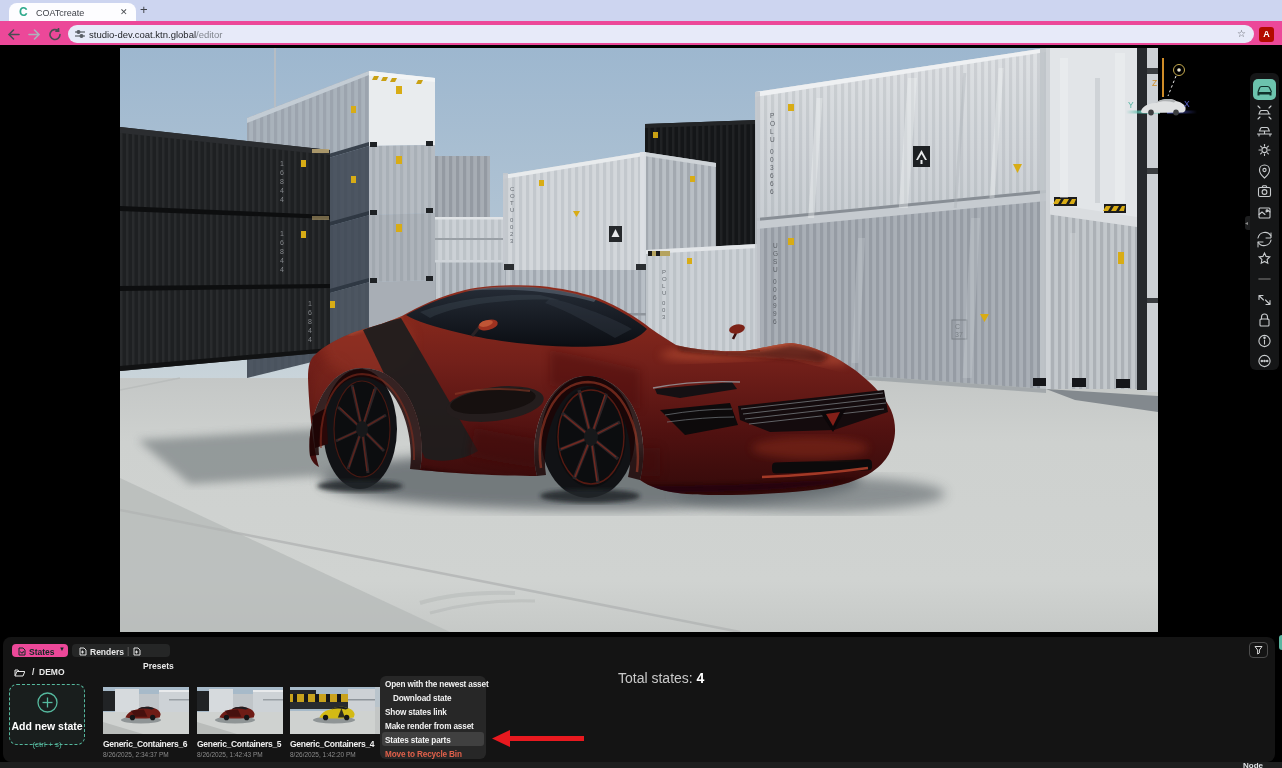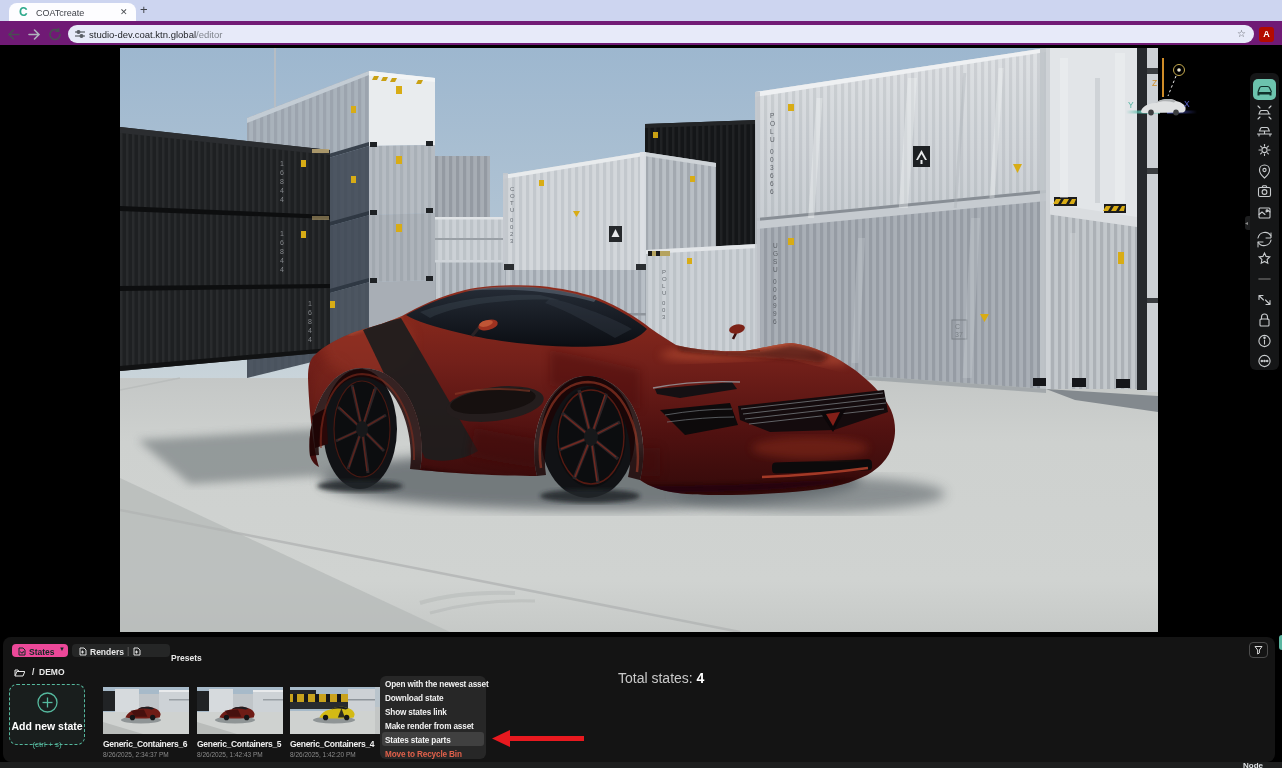--- a/index.html
+++ b/index.html
@@ -6,21 +6,21 @@
   html,body { width:1282px; height:768px; overflow:hidden; background:#000; font-family:"Liberation Sans", sans-serif; }
   .abs { position:absolute; }
   
   #chrome { position:absolute; left:0; top:0; width:1282px; height:45px; }
   #tabstrip { position:absolute; left:0; top:0; width:1282px; height:21px; background:#cdd5f0; }
   #tab { position:absolute; left:9px; top:3px; width:127px; height:18px; background:#fdfdff; border-radius:8px 8px 0 0; }
   #fav { position:absolute; left:10px; top:2px; font-size:12px; font-weight:bold; color:#2ea98c; }
   #tabtitle { position:absolute; left:27px; top:5px; font-size:9px; color:#40434a; }
   #tabx { position:absolute; left:111px; top:4px; font-size:9px; color:#4a4d52; }
   #newtab { position:absolute; left:140px; top:2px; font-size:13px; color:#40434a; }
-  #toolbar { position:absolute; left:0; top:21px; width:1282px; height:28px; background:#701a75; }
+  #toolbar { position:absolute; left:0; top:21px; width:1282px; height:28px; background:#ec4899; }
   #omni { position:absolute; left:68px; top:4px; width:1186px; height:18px; background:#e7eaf9; border-radius:9px; }
   #url { position:absolute; left:21px; top:4px; font-size:9.5px; color:#1f2125; }
   #url span { color:#80858d; }
   #tune { position:absolute; left:7px; top:4px; width:10px; height:10px; }
   #star { position:absolute; right:8px; top:3px; font-size:10px; color:#5a5e66; }
   #adobe { position:absolute; left:1259px; top:27px; width:15px; height:15px; background:#b30b00; border-radius:3px; color:#fff; font-size:9px; font-weight:bold; text-align:center; line-height:15px; }
   
   #page { position:absolute; left:0; top:45px; width:1282px; height:723px; background:#000; }
   #scene { position:absolute; left:120px; top:3px; width:1038px; height:584px; }
   
@@ -615,21 +615,21 @@
           </g>
         </svg>
       <span class="abs" style="left:18px;top:2.5px;">Renders</span>
       <span class="abs" style="left:55px;top:1.5px;color:#555;">|</span>
       <svg class="abs" style="left:60px;top:2.5px;" width="9" height="9" viewBox="0 0 9 9">
           <g stroke="#dedede" stroke-width="1" fill="none">
             <path d="M2,1 h4 l2,2 v5 h-6 z"></path>
             <path d="M3,5 h3 M4.5,3.5 v3"></path>
           </g>
         </svg>
-      <span class="abs" style="left:71px;top:9px;margin-left:28px;">Presets</span>
+      <span class="abs" style="left:71px;top:17px;">Presets</span>
     </div>
     <svg class="abs" style="left:11px;top:31px;" width="11" height="9" viewBox="0 0 11 9">
         <path d="M1,2 h3 l1,1.5 h4.5 M1,2 v6 h8 l1.8,-4.5 h-8 l-1.5,4" stroke="#e8e8e8" stroke-width="1" fill="none"></path>
       </svg>
     <div id="crumb">
         <span style="position:absolute;left:17px;">/</span>
         <span style="position:absolute;left:24px;">DEMO</span>
       </div>
     <div id="addcard">
       <svg class="plus" width="21" height="21" viewBox="0 0 21 21">
@@ -714,21 +714,21 @@
     </div>
     <div class="tlabel" style="left:100px;">Generic_Containers_6</div>
     <div class="tlabel" style="left:194px;">Generic_Containers_5</div>
     <div class="tlabel" style="left:287px;">Generic_Containers_4</div>
     <div class="tdate" style="left:100px;">8/26/2025, 2:34:37 PM</div>
     <div class="tdate" style="left:194px;">8/26/2025, 1:42:43 PM</div>
     <div class="tdate" style="left:287px;">8/26/2025, 1:42:20 PM</div>
     <div id="menu">
       <div id="mihl"></div>
       <div class="mi" style="top:4px;">Open with the newest asset</div>
-      <div class="mi" style="top:18px;">Download state</div>
+      <div class="mi" style="top:18px;margin-left:8px;">Download state</div>
       <div class="mi" style="top:32px;">Show states link</div>
       <div class="mi" style="top:46px;">Make render from asset</div>
       <div class="mi" style="top:60px;">States state parts</div>
       <div class="mi" id="mired" style="top:74px;">Move to Recycle Bin</div>
     </div>
     <svg class="abs" style="left:489px;top:92px;width:95px;height:20px;" viewBox="0 0 95 20">
       <polygon points="0,9.5 18,1 18,18" fill="#e8191f"></polygon>
       <rect x="16" y="7" width="76" height="5" fill="#e8191f"></rect>
     </svg>
     <div id="totals">Total states: <b>4</b></div>

